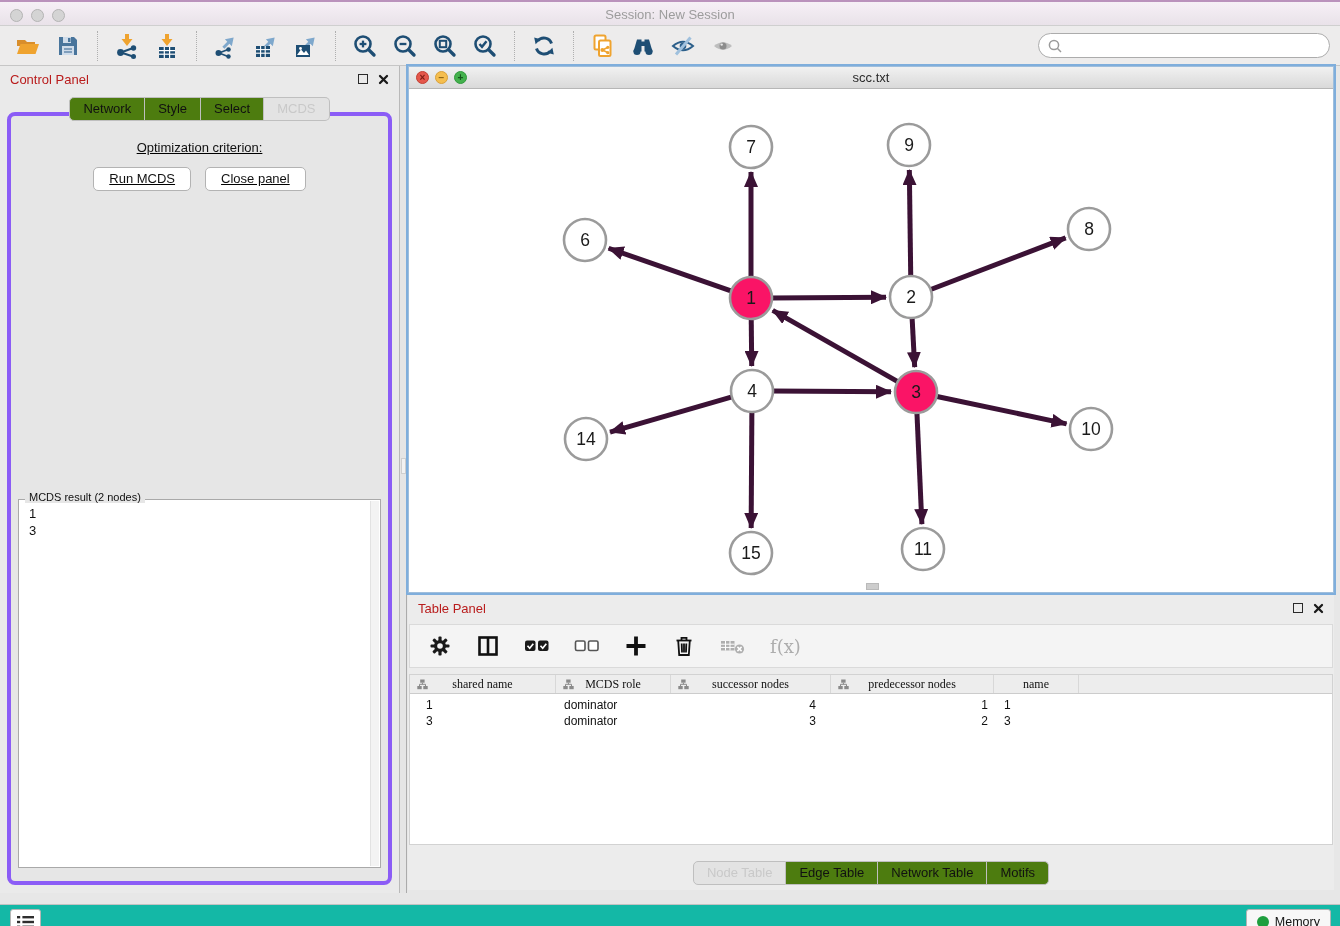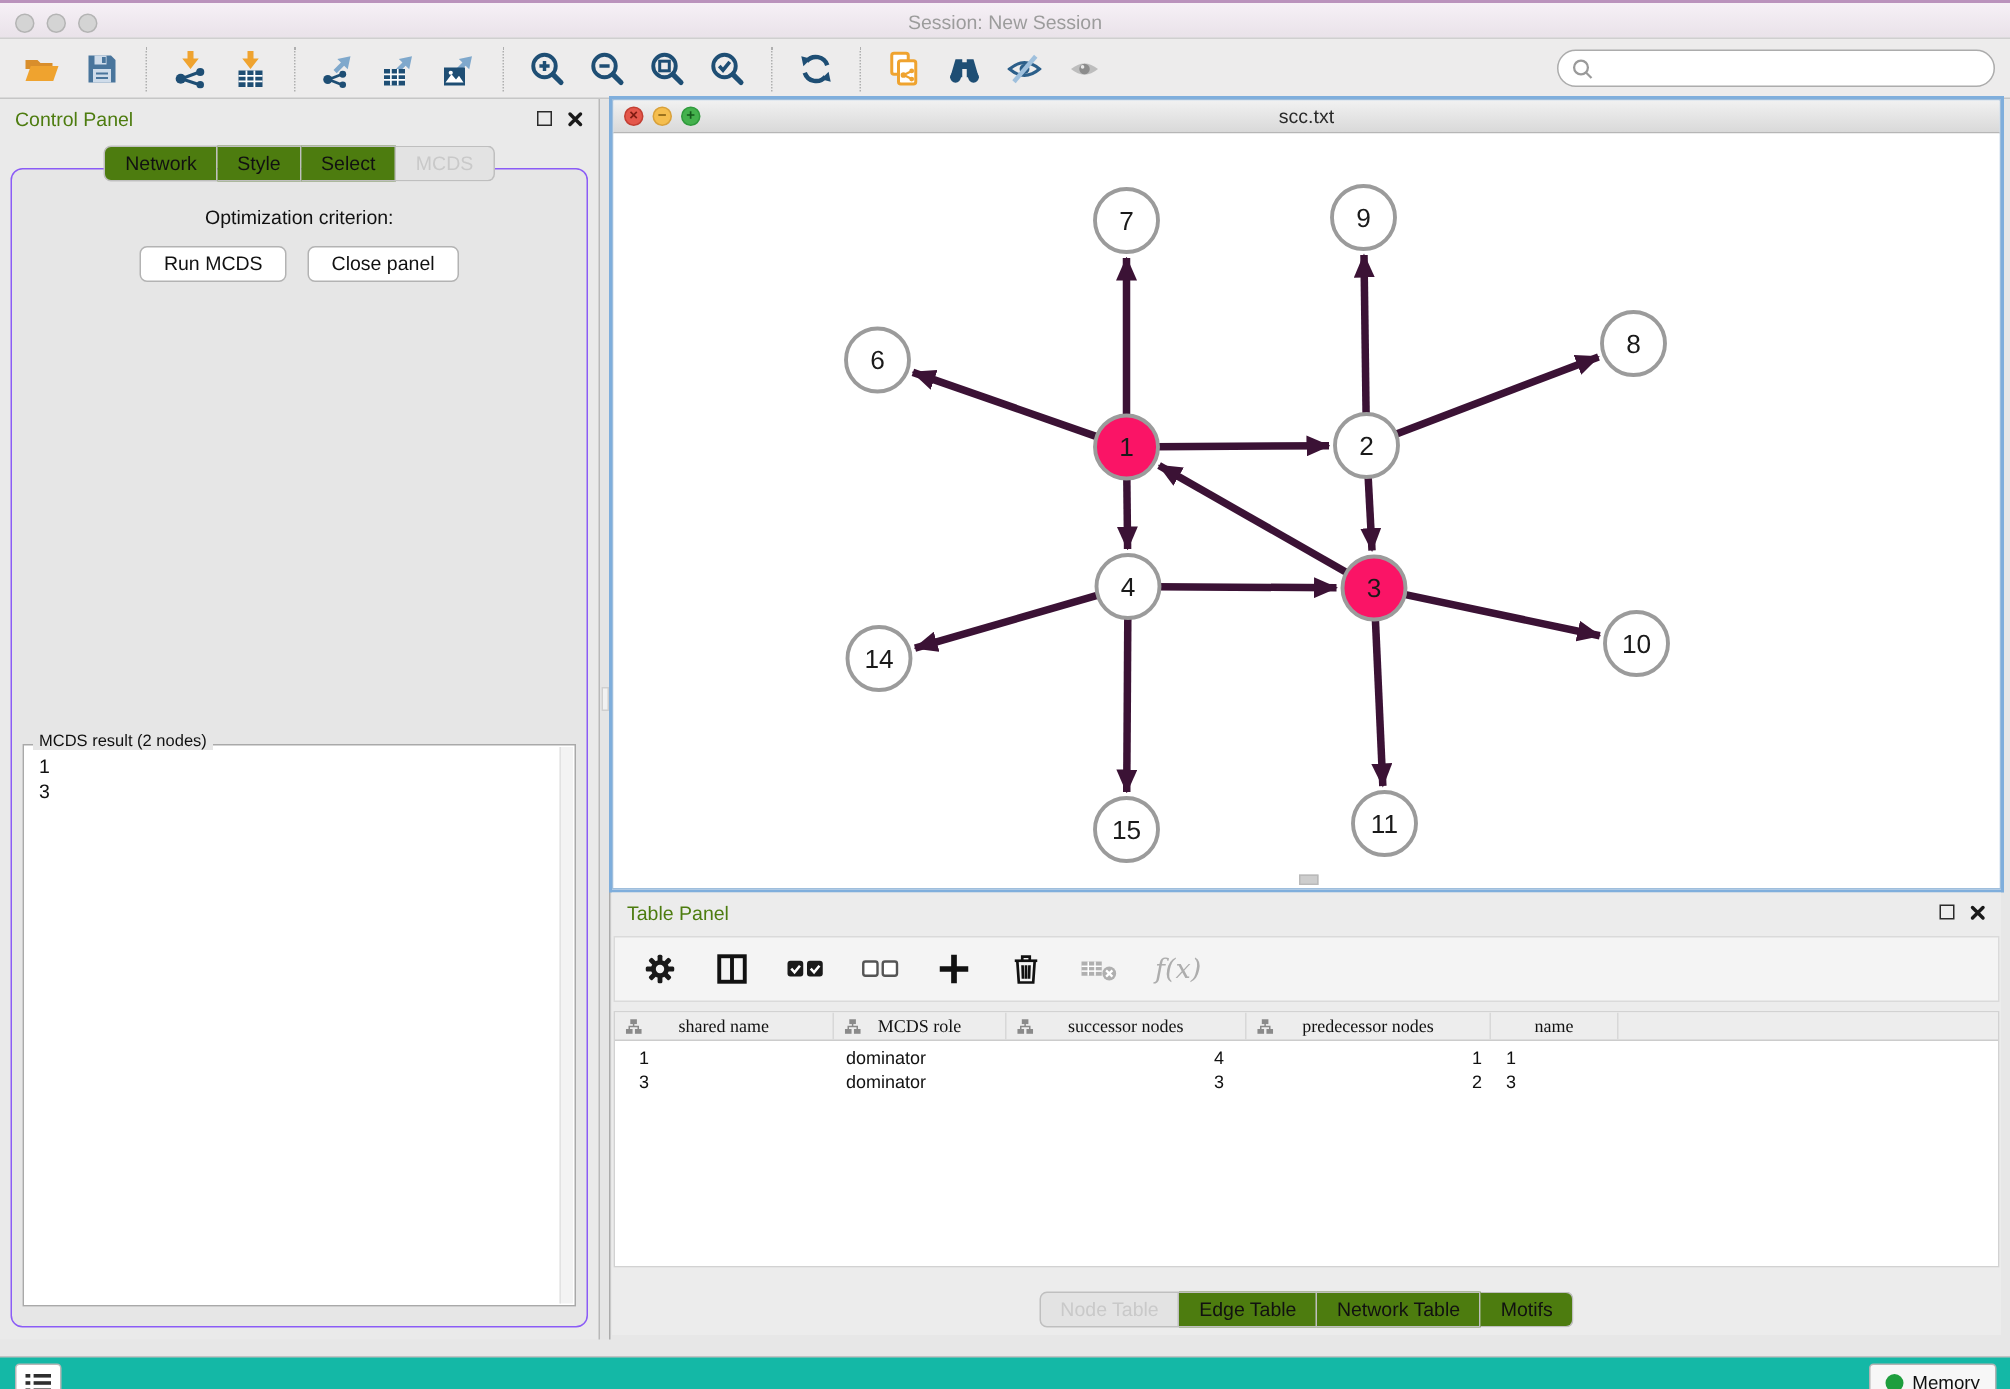--- a/index.html
+++ b/index.html
@@ -22,32 +22,32 @@
   .tbtn { width:40px; height:34px; display:flex; align-items:center; justify-content:center; }
   .tsep { width:1px; height:30px; border-left:1px dotted #AFAFAF; margin:0 9px; }
   .searchbox { position:absolute; right:10px; top:33px; width:292px; height:25px;
     background:#FFF; border:1px solid #ACACAC; border-radius:13px; display:flex;
     align-items:center; padding:0 8px; }
   .searchbox input { border:none; outline:none; flex:1; font-size:13px; background:transparent; }
 
   
   .cpanel { position:absolute; left:0; top:66px; width:400px; height:827px;
     background:#EAEAEA; border-right:1px solid #B9B9B9; }
-  .phead { height:26px; display:flex; align-items:center; padding:0 10px; font-size:13px; color:#4d7c0f; }
+  .phead { height:26px; display:flex; align-items:center; padding:0 10px; font-size:13px; color:#b91c1c; }
   .phead .sp { flex:1; }
   .float-box { width:10px; height:10px; border:1.6px solid #2A2A2A; margin-right:10px; }
   .seg { display:inline-flex; }
   .seg .tab { background:#4d7c0f; border:1px solid #BFBFBF; border-left:none; padding:3px 13px 4px;
     font-size:13px; color:#111; }
   .seg .tab:first-child { border-left:1px solid #BFBFBF; border-radius:5px 0 0 5px; }
   .seg .tab:last-child { border-radius:0 5px 5px 0; }
   .seg .tab.sel { background:#E3E3E3; color:#C9C9C9; }
   .ctl-tabs-row { position:absolute; left:0; top:31px; width:100%; text-align:center; z-index:2; }
   .cbody { position:absolute; left:7px; right:7px; top:46px; bottom:8px;
-    background:#E6E6E6; border:1px solid #8b5cf6; border-radius:8px; }
+    background:#E6E6E6; border:4px solid #8b5cf6; border-radius:8px;text-decoration:underline; }
   .opt-label { margin-top:24px; text-align:center; font-size:13px; color:#111; }
   .selectbox { width:308px; height:24px; margin:9px auto 0; background:#FFF;
     border:1px solid #B3B3B3; border-radius:4px; display:flex; align-items:center;
     padding:0 6px 0 10px; font-size:13px; color:#111; }
   .spin { margin-left:auto; display:flex; flex-direction:column; gap:3px; align-items:center; }
   .spin i { display:block; width:0; height:0; border-left:4px solid transparent; border-right:4px solid transparent; }
   .spin .up { border-bottom:5px solid #6E6E6E; }
   .spin .dn { border-top:5px solid #6E6E6E; }
   .btnrow { margin-top:12px; display:flex; justify-content:center; gap:14px; }
   .btn { background:#FFF; border:1px solid #B3B3B3; border-radius:5px; padding:3px 15px 4px;
@@ -80,21 +80,21 @@
   .tlight.grn { background:#44B14D; border:1px solid #2F9A3C; color:#14581C; }
   .netcanvas { position:relative; width:100%; height:503px; background:#FFF; }
   .nethandle { position:absolute; left:457px; bottom:2px; width:13px; height:7px;
     background:#CDCDCD; border:1px solid #BABABA; }
 
   
   .tpanel { position:absolute; left:408px; top:595px; width:926px; height:295px; background:#ECECEC; }
   .ttool { position:absolute; left:1px; right:1px; top:29px; height:44px; background:#F4F4F4;
     border:1px solid #DADADA; display:flex; align-items:center; gap:24px; padding:0 18px; }
   .ttool .tibtn { display:flex; align-items:center; justify-content:center; min-width:24px; height:24px; }
-  .fx { font-family:"DejaVu Serif",serif; font-style:italic; font-size:18px; color:#ADADAD; }
+  .fx { font-family:"DejaVu Serif",serif; font-size:18px; color:#ADADAD; }
   .tablewrap { position:absolute; left:1px; right:1px; top:79px; bottom:45px; background:#FFF;
     border:1px solid #D2D2D2; overflow:hidden; }
   .thead { display:flex; height:19px; background:#EDEDED; border-bottom:1px solid #CCCCCC;font-family:Liberation Serif, serif; }
   .hcell { position:relative; border-right:1px solid #D8D8D8; display:flex; align-items:center;
     justify-content:center; font-size:12px; color:#111; }
   .hcell .treeic { position:absolute; left:7px; top:4px; }
   .trow { display:flex; height:16px; align-items:center; }
   .tcell { font-size:12px; color:#111; overflow:hidden; white-space:nowrap; }
   .ttabs-row { position:absolute; bottom:5px; left:0; width:100%; text-align:center; }
 

